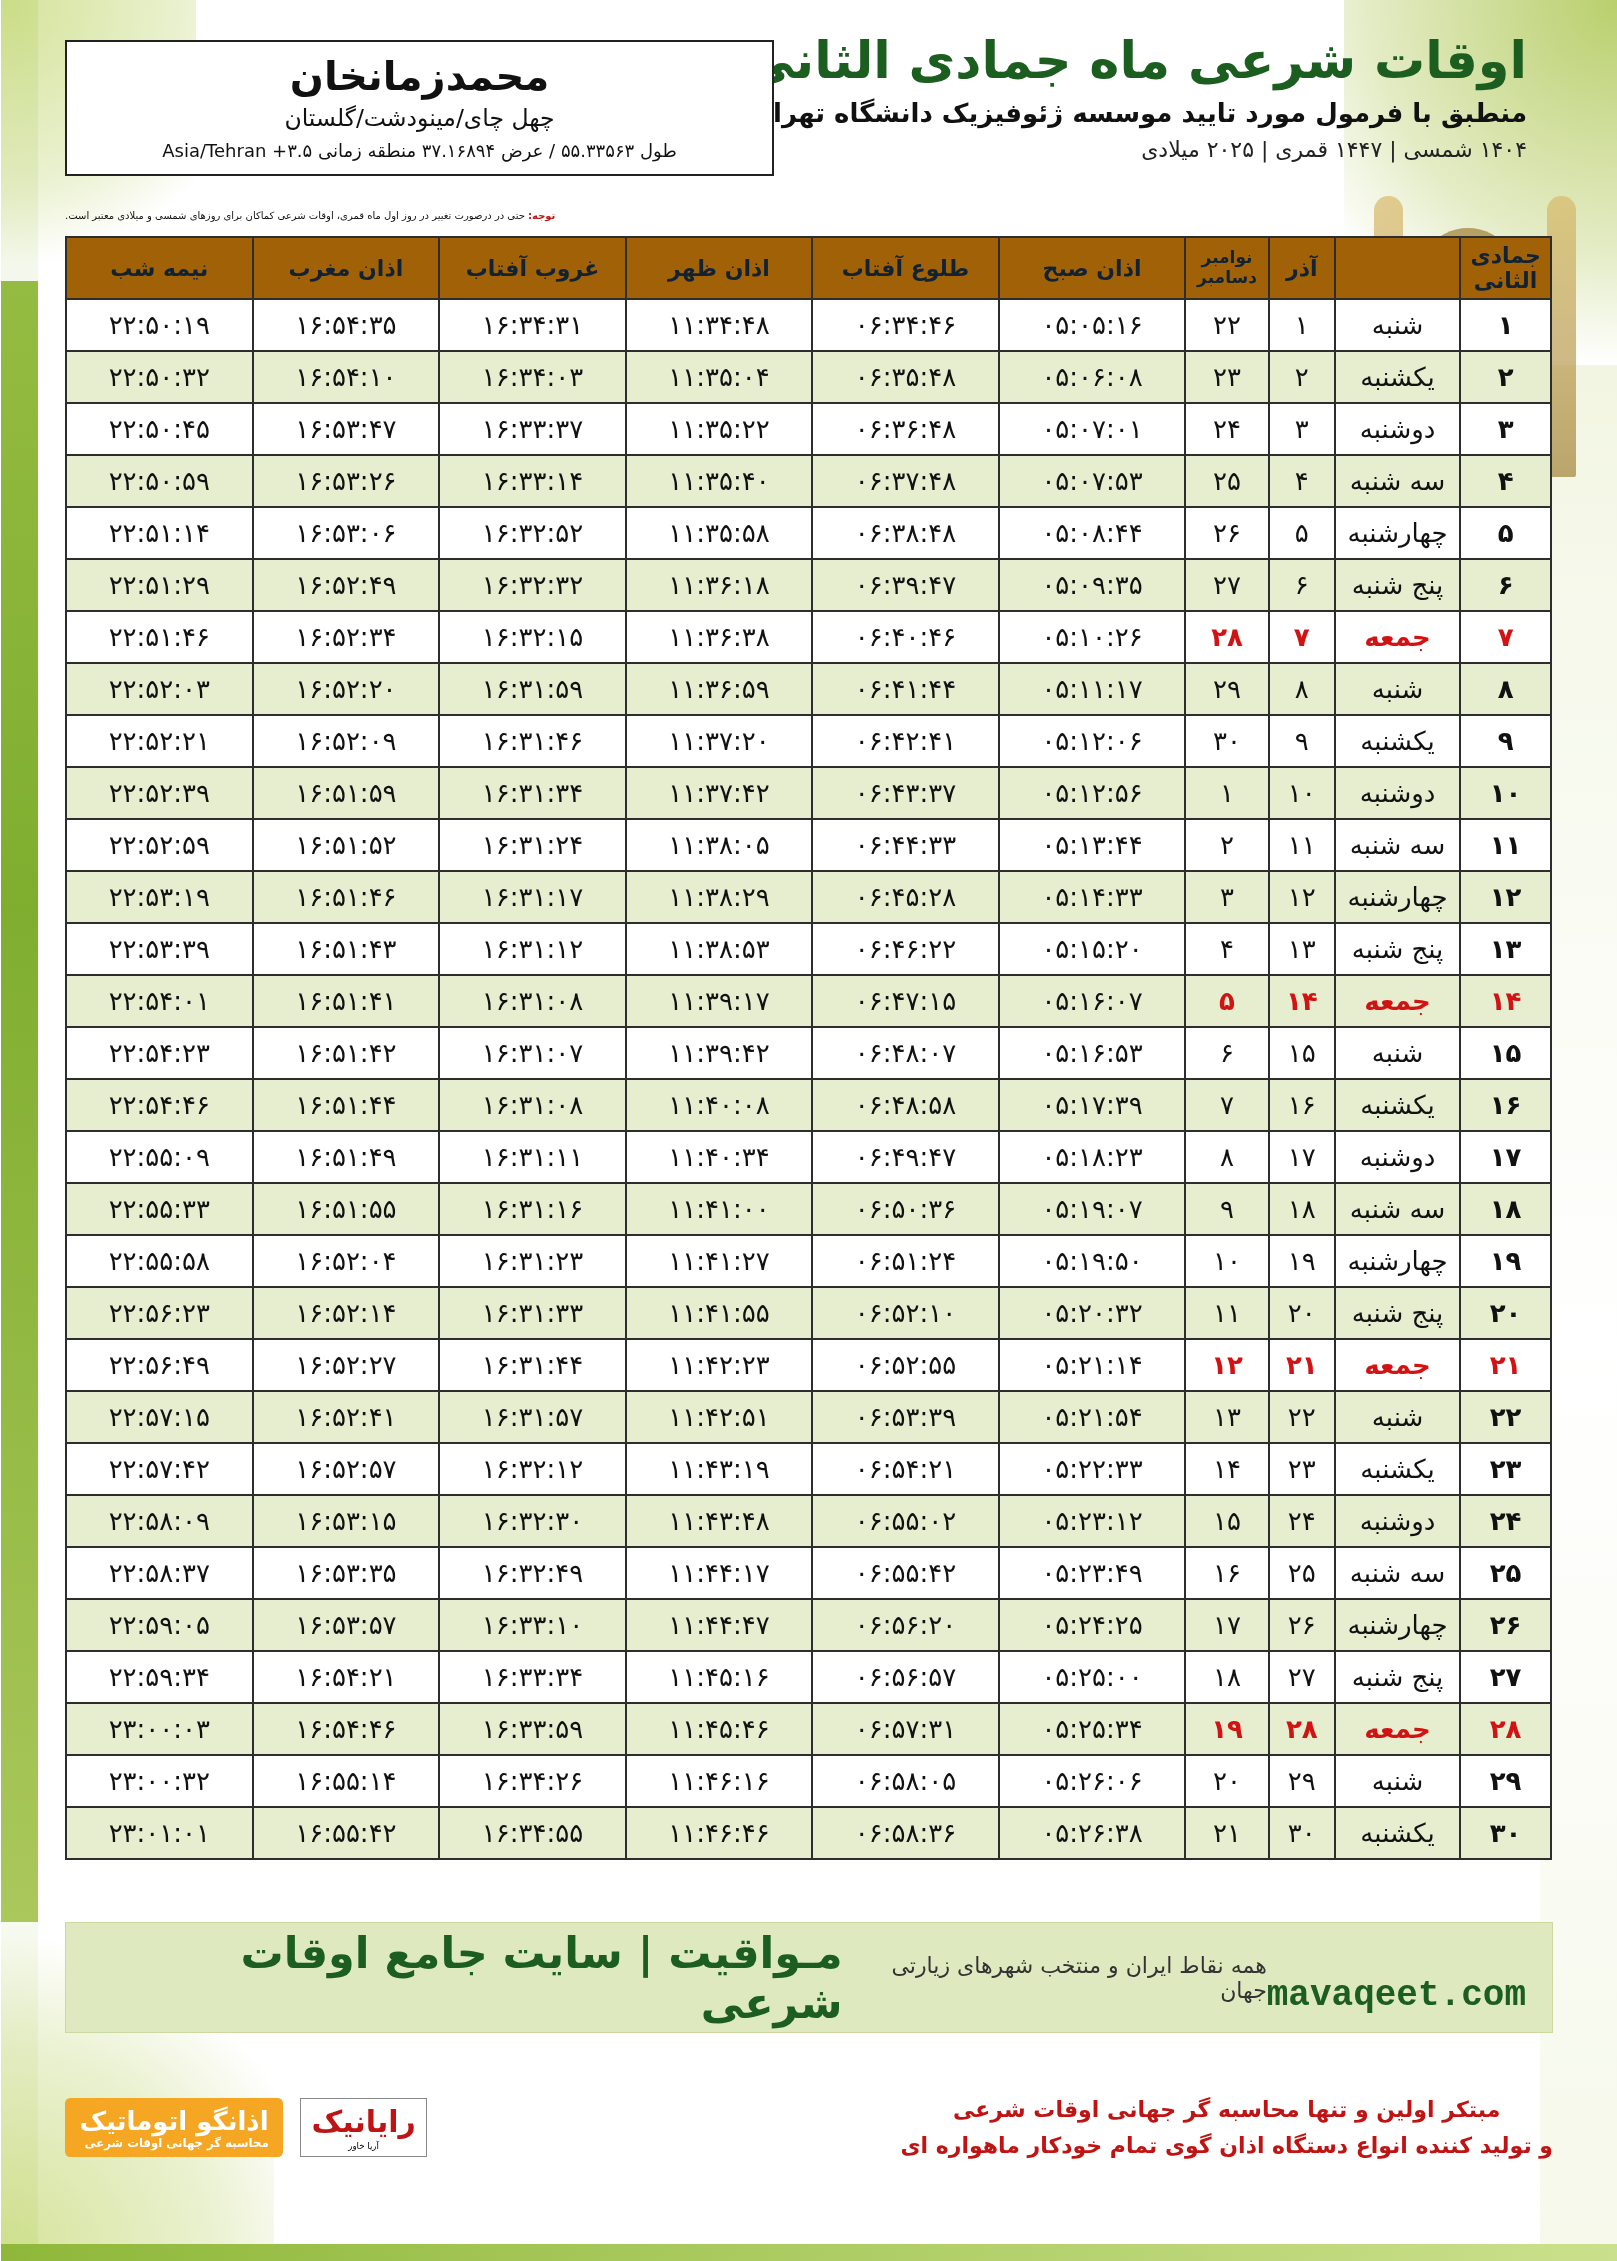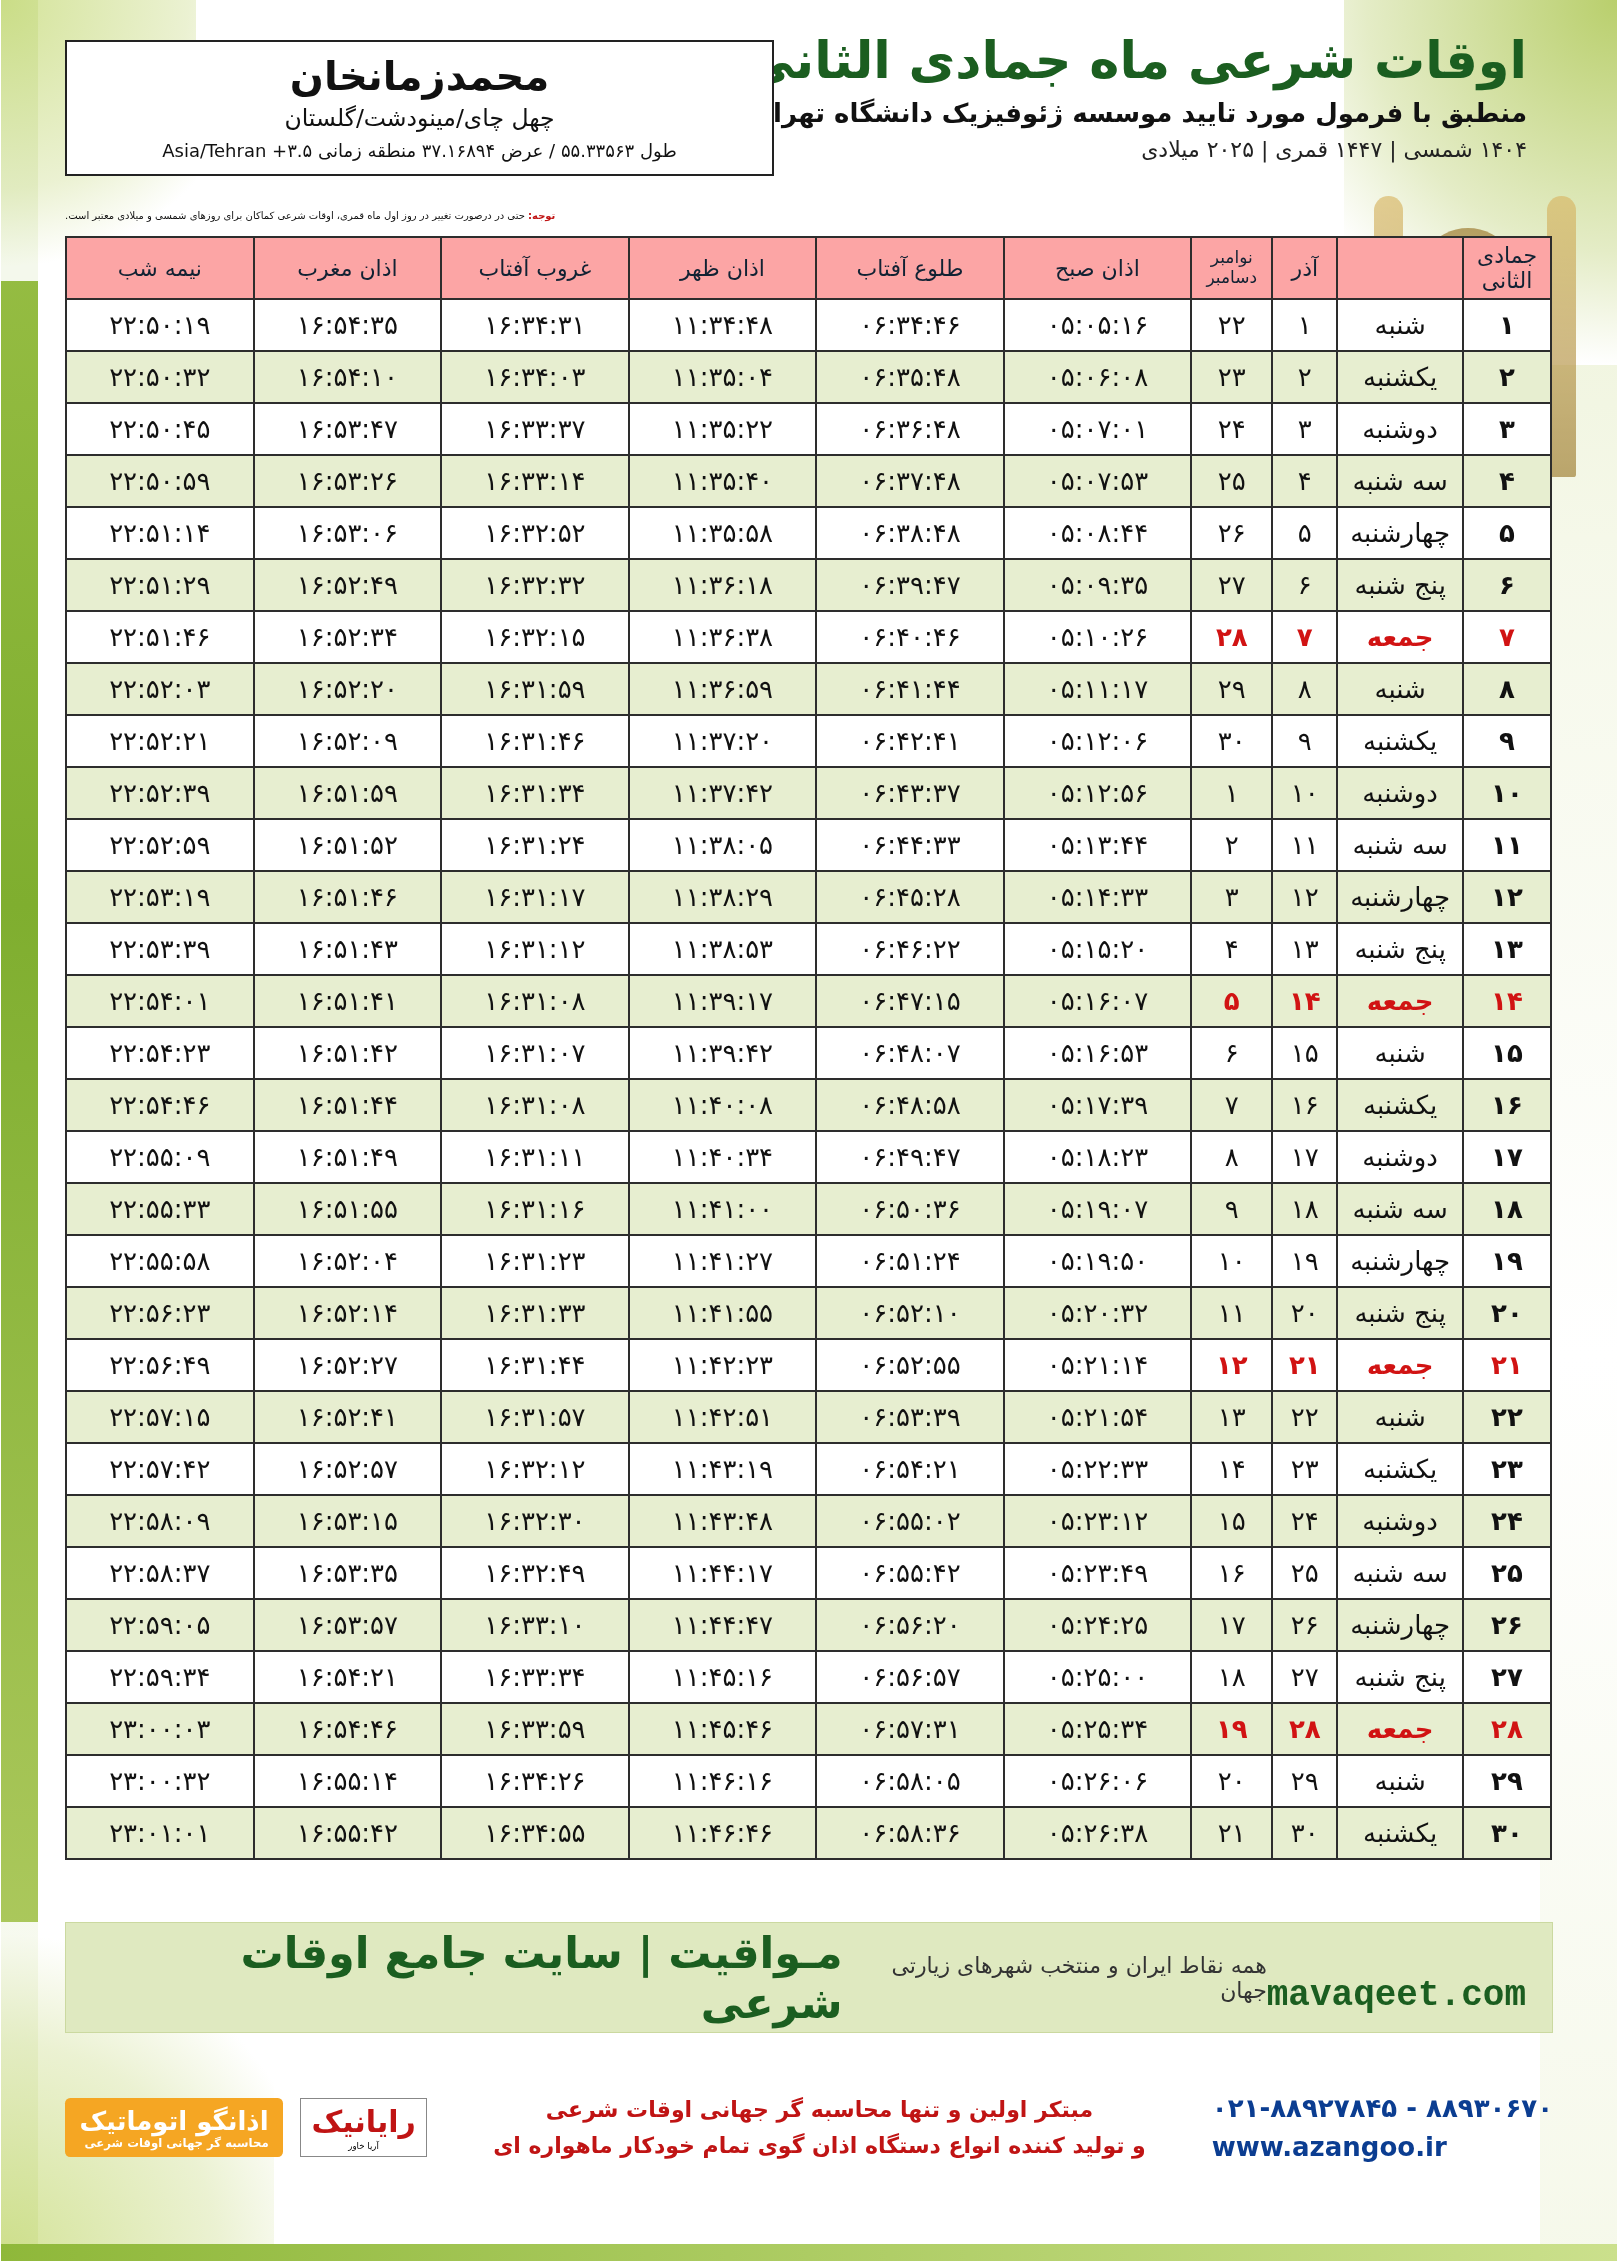--- a/index.html
+++ b/index.html
@@ -95,24 +95,24 @@
     border-collapse:collapse;
     width:1487px;
     background:#ffffff;
   }
   table.times th, table.times td{
     border:2px solid #2d2d2d;
     text-align:center;
     font-family:"DejaVu Sans","Liberation Sans",sans-serif;
   }
   table.times thead th{
-    background:#fca5a5;
+    background:#a16207;
     color:#123;
     font-size:22px;
-    font-weight:normal;
+    font-weight:bold;
     height:60px;
     padding:0 3.9px;
   }
   table.times thead th.small{font-size:17px;line-height:1.15;}
   table.times td{
     font-size:26px;
     height:48px;
     color:#111;
   }
   tr.odd td{background:#ffffff;}
@@ -578,24 +578,20 @@
     </tbody>
 </table>
 
 <div class="footer">
   <div class="foot-green">
     <div class="foot-brand">mavaqeet.com</div>
     <div class="foot-slogan">همه نقاط ایران و منتخب شهرهای زیارتی جهان</div>
     <div class="foot-site-fa">مـواقیت | سایت جامع اوقات شرعی</div>
   </div>
   <div class="foot-bottom">
-    <div class="foot-phone">
-      <div>۰۲۱-۸۸۹۲۷۸۴۵ - ۸۸۹۳۰۶۷۰</div>
-      <div>www.azangoo.ir</div>
-    </div>
     <div class="foot-mid">
       <div>مبتکر اولین و تنها محاسبه گر جهانی اوقات شرعی</div>
       <div>و تولید کننده انواع دستگاه اذان گوی تمام خودکار ماهواره ای</div>
     </div>
     <div class="foot-logos">
       <div class="logo-box">
         <div class="logo-rayanic">رایانیک</div>
         <small>آریا خاور</small>
       </div>
       <div class="logo-azangoo">

